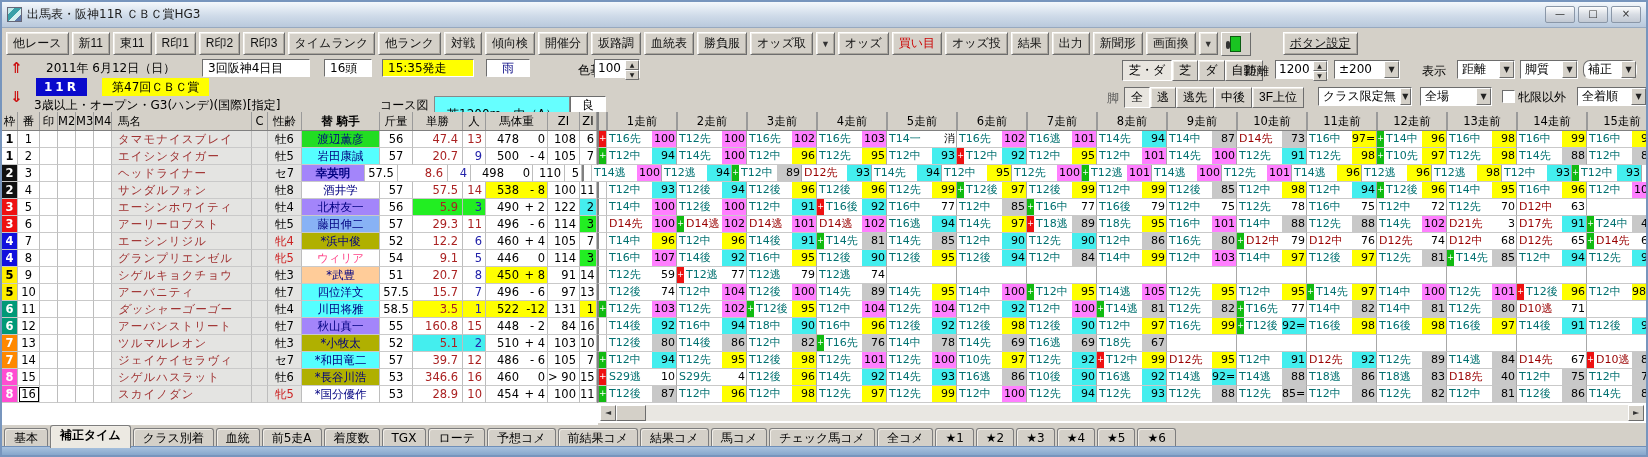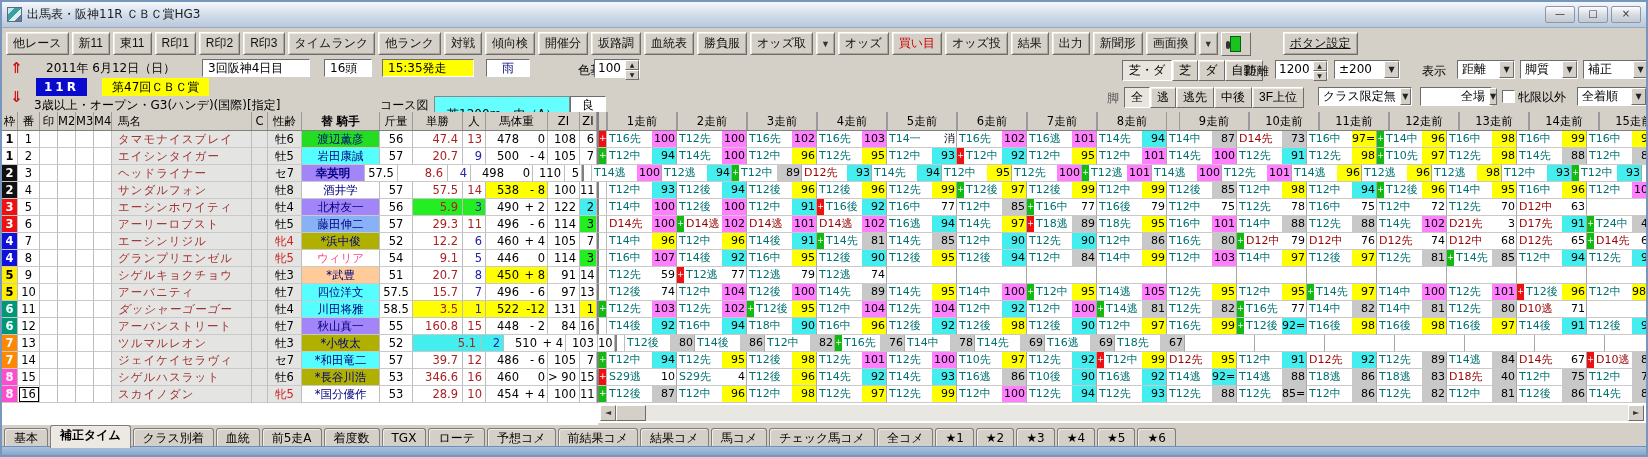--- a/index.html
+++ b/index.html
@@ -197,39 +197,39 @@
     <div class="iline" style="left:1420px; top:5px;">表示</div>
     <span id="display-dropdowns" class="iline" style="left:1455px; top:2px; display:flex; gap:5px;">
         <div class="dd2" style="width: 58px;">
           <span class="val" style="flex: 1 1 0%;">距離</span>
           <span class="btn">▼</span>
         </div>
         <div class="dd2" style="width: 58px;">
           <span class="val" style="flex: 1 1 0%;">脚質</span>
           <span class="btn">▼</span>
         </div>
-        <div class="dd2" style="width: 66px;">
+        <div class="dd2" style="width: 54px; border-radius: 7px;">
           <span class="val" style="flex: 1 1 0%;">補正</span>
           <span class="btn">▼</span>
         </div>
       </span>
 
     <div class="iline" style="left:1105px; top:32px; color:#555;">脚</div>
     <span id="leg-buttons" class="iline" style="left:1122px; top:29px; display:flex; gap:0;">
         <button class="fbtn active">全</button>
         <button class="fbtn">逃</button>
         <button class="fbtn">逃先</button>
         <button class="fbtn">中後</button>
         <button class="fbtn">3F上位</button>
       </span>
     <div class="iline dd2" style="left:1316px; top:29px; width:94px;">
       <span class="val" style="flex:1;">クラス限定無</span>
         <span class="btn">▼</span>
     </div>
-    <div class="iline dd2" style="left:1418px; top:29px; width:72px;padding-left:36px;">
+    <div class="iline dd2" style="left:1418px; top:29px; width:72px;">
       <span class="val" style="flex:1;">全場</span>
         <span class="btn">▼</span>
     </div>
     <div class="iline" style="left:1500px; top:31px;">
       <span class="chk"></span><span>牝限以外</span>
     </div>
     <div class="iline dd2" style="left:1575px; top:29px; width:70px;">
       <span class="val" style="flex:1;">全着順</span>
         <span class="btn">▼</span>
     </div>
@@ -255,21 +255,21 @@
         <div class="hcell" style="width: 17px;">ZI</div>
         <div class="hcell phdr" style="width: 10px;"></div>
         <div class="hcell" style="width: 70px; border-left: 1px solid rgb(154, 154, 154);">1走前</div>
         <div class="hcell" style="width: 70px; border-left: 1px solid rgb(154, 154, 154);">2走前</div>
         <div class="hcell" style="width: 70px; border-left: 1px solid rgb(154, 154, 154);">3走前</div>
         <div class="hcell" style="width: 70px; border-left: 1px solid rgb(154, 154, 154);">4走前</div>
         <div class="hcell" style="width: 70px; border-left: 1px solid rgb(154, 154, 154);">5走前</div>
         <div class="hcell" style="width: 70px; border-left: 1px solid rgb(154, 154, 154);">6走前</div>
         <div class="hcell" style="width: 70px; border-left: 1px solid rgb(154, 154, 154);">7走前</div>
         <div class="hcell" style="width: 70px; border-left: 1px solid rgb(154, 154, 154);">8走前</div>
-        <div class="hcell" style="width: 70px; border-left: 1px solid rgb(154, 154, 154); margin-left: 12px;">9走前</div>
+        <div class="hcell" style="width: 70px; border-left: 1px solid rgb(154, 154, 154);">9走前</div>
         <div class="hcell" style="width: 70px; border-left: 1px solid rgb(154, 154, 154);">10走前</div>
         <div class="hcell" style="width: 70px; border-left: 1px solid rgb(154, 154, 154);">11走前</div>
         <div class="hcell" style="width: 70px; border-left: 1px solid rgb(154, 154, 154);">12走前</div>
         <div class="hcell" style="width: 70px; border-left: 1px solid rgb(154, 154, 154);">13走前</div>
         <div class="hcell" style="width: 70px; border-left: 1px solid rgb(154, 154, 154);">14走前</div>
         <div class="hcell" style="width: 70px; border-left: 1px solid rgb(154, 154, 154);">15走前</div>
       </div>
     <div id="grid-rows">
         <div class="row">
           <div class="cell waku" style="width: 16px; background: rgb(255, 255, 255); color: rgb(0, 0, 0);">1</div>
@@ -1210,21 +1210,21 @@
           <div class="cell numc" style="width: 22px;">13</div>
           <div class="cell" style="width: 18px;"></div>
           <div class="cell" style="width: 18px;"></div>
           <div class="cell" style="width: 18px;"></div>
           <div class="cell" style="width: 18px;"></div>
           <div class="cell namec" style="width: 140px;">ツルマルレオン</div>
           <div class="cell cc" style="width: 16px;"></div>
           <div class="cell sexc" style="width: 34px;">牡3</div>
           <div class="cell jkc" style="width: 78px; background: rgb(176, 176, 0); color: rgb(0, 0, 128);">*小牧太</div>
           <div class="cell kinc" style="width: 33px;">52</div>
-          <div class="cell oddsc" style="width: 68px; background: rgb(68, 238, 238);">5.1</div>
+          <div class="cell oddsc" style="width: 50px; background: rgb(68, 238, 238);">5.1</div>
           <div class="cell popc" style="width: 23px; color: rgb(34, 34, 170); background: rgb(68, 238, 238);">2</div>
           <div class="cell hwc" style="width: 62px;"><span>510</span><span style="display: inline-block; width: 26px; text-align: right;">+ 4</span></div>
           <div class="cell zic" style="width: 32px;">103</div>
           <div class="cell zrc" style="width: 17px;">10</div>
           <div class="leadc"></div>
           <div class="race">
             <span class="rn">T12後</span>
             <span class="rv v-g">80</span>
           </div>
           <div class="race">

